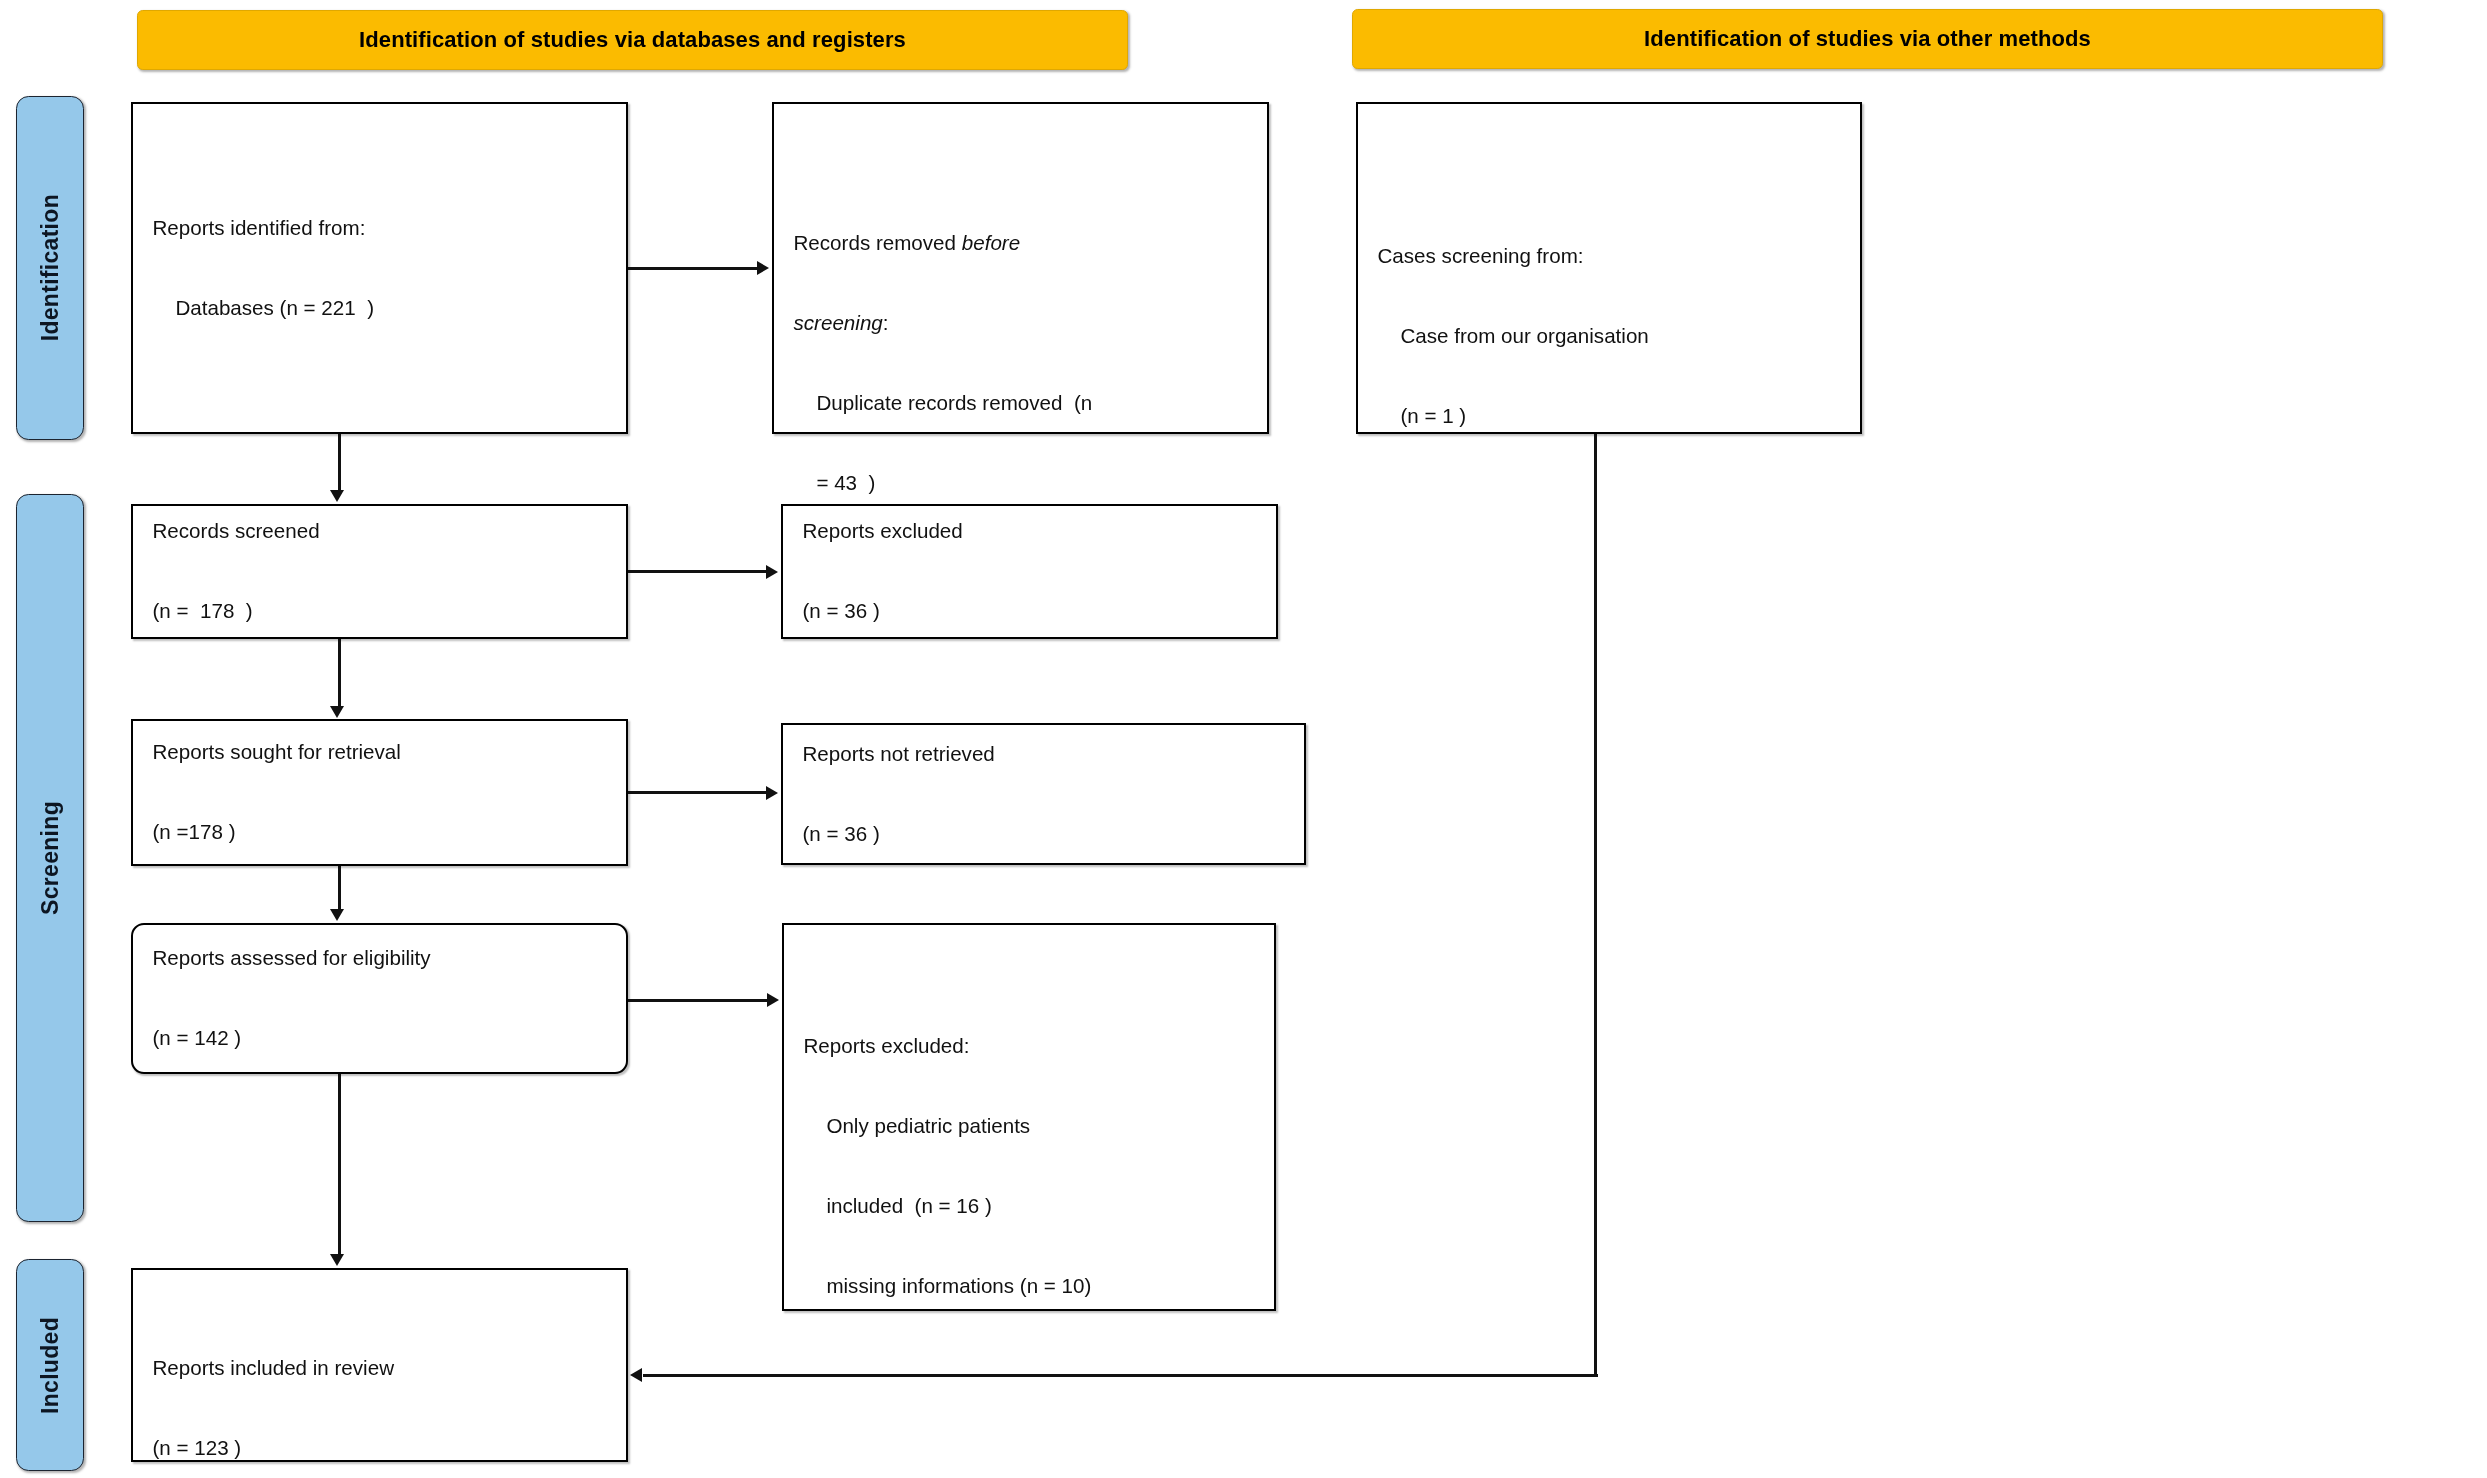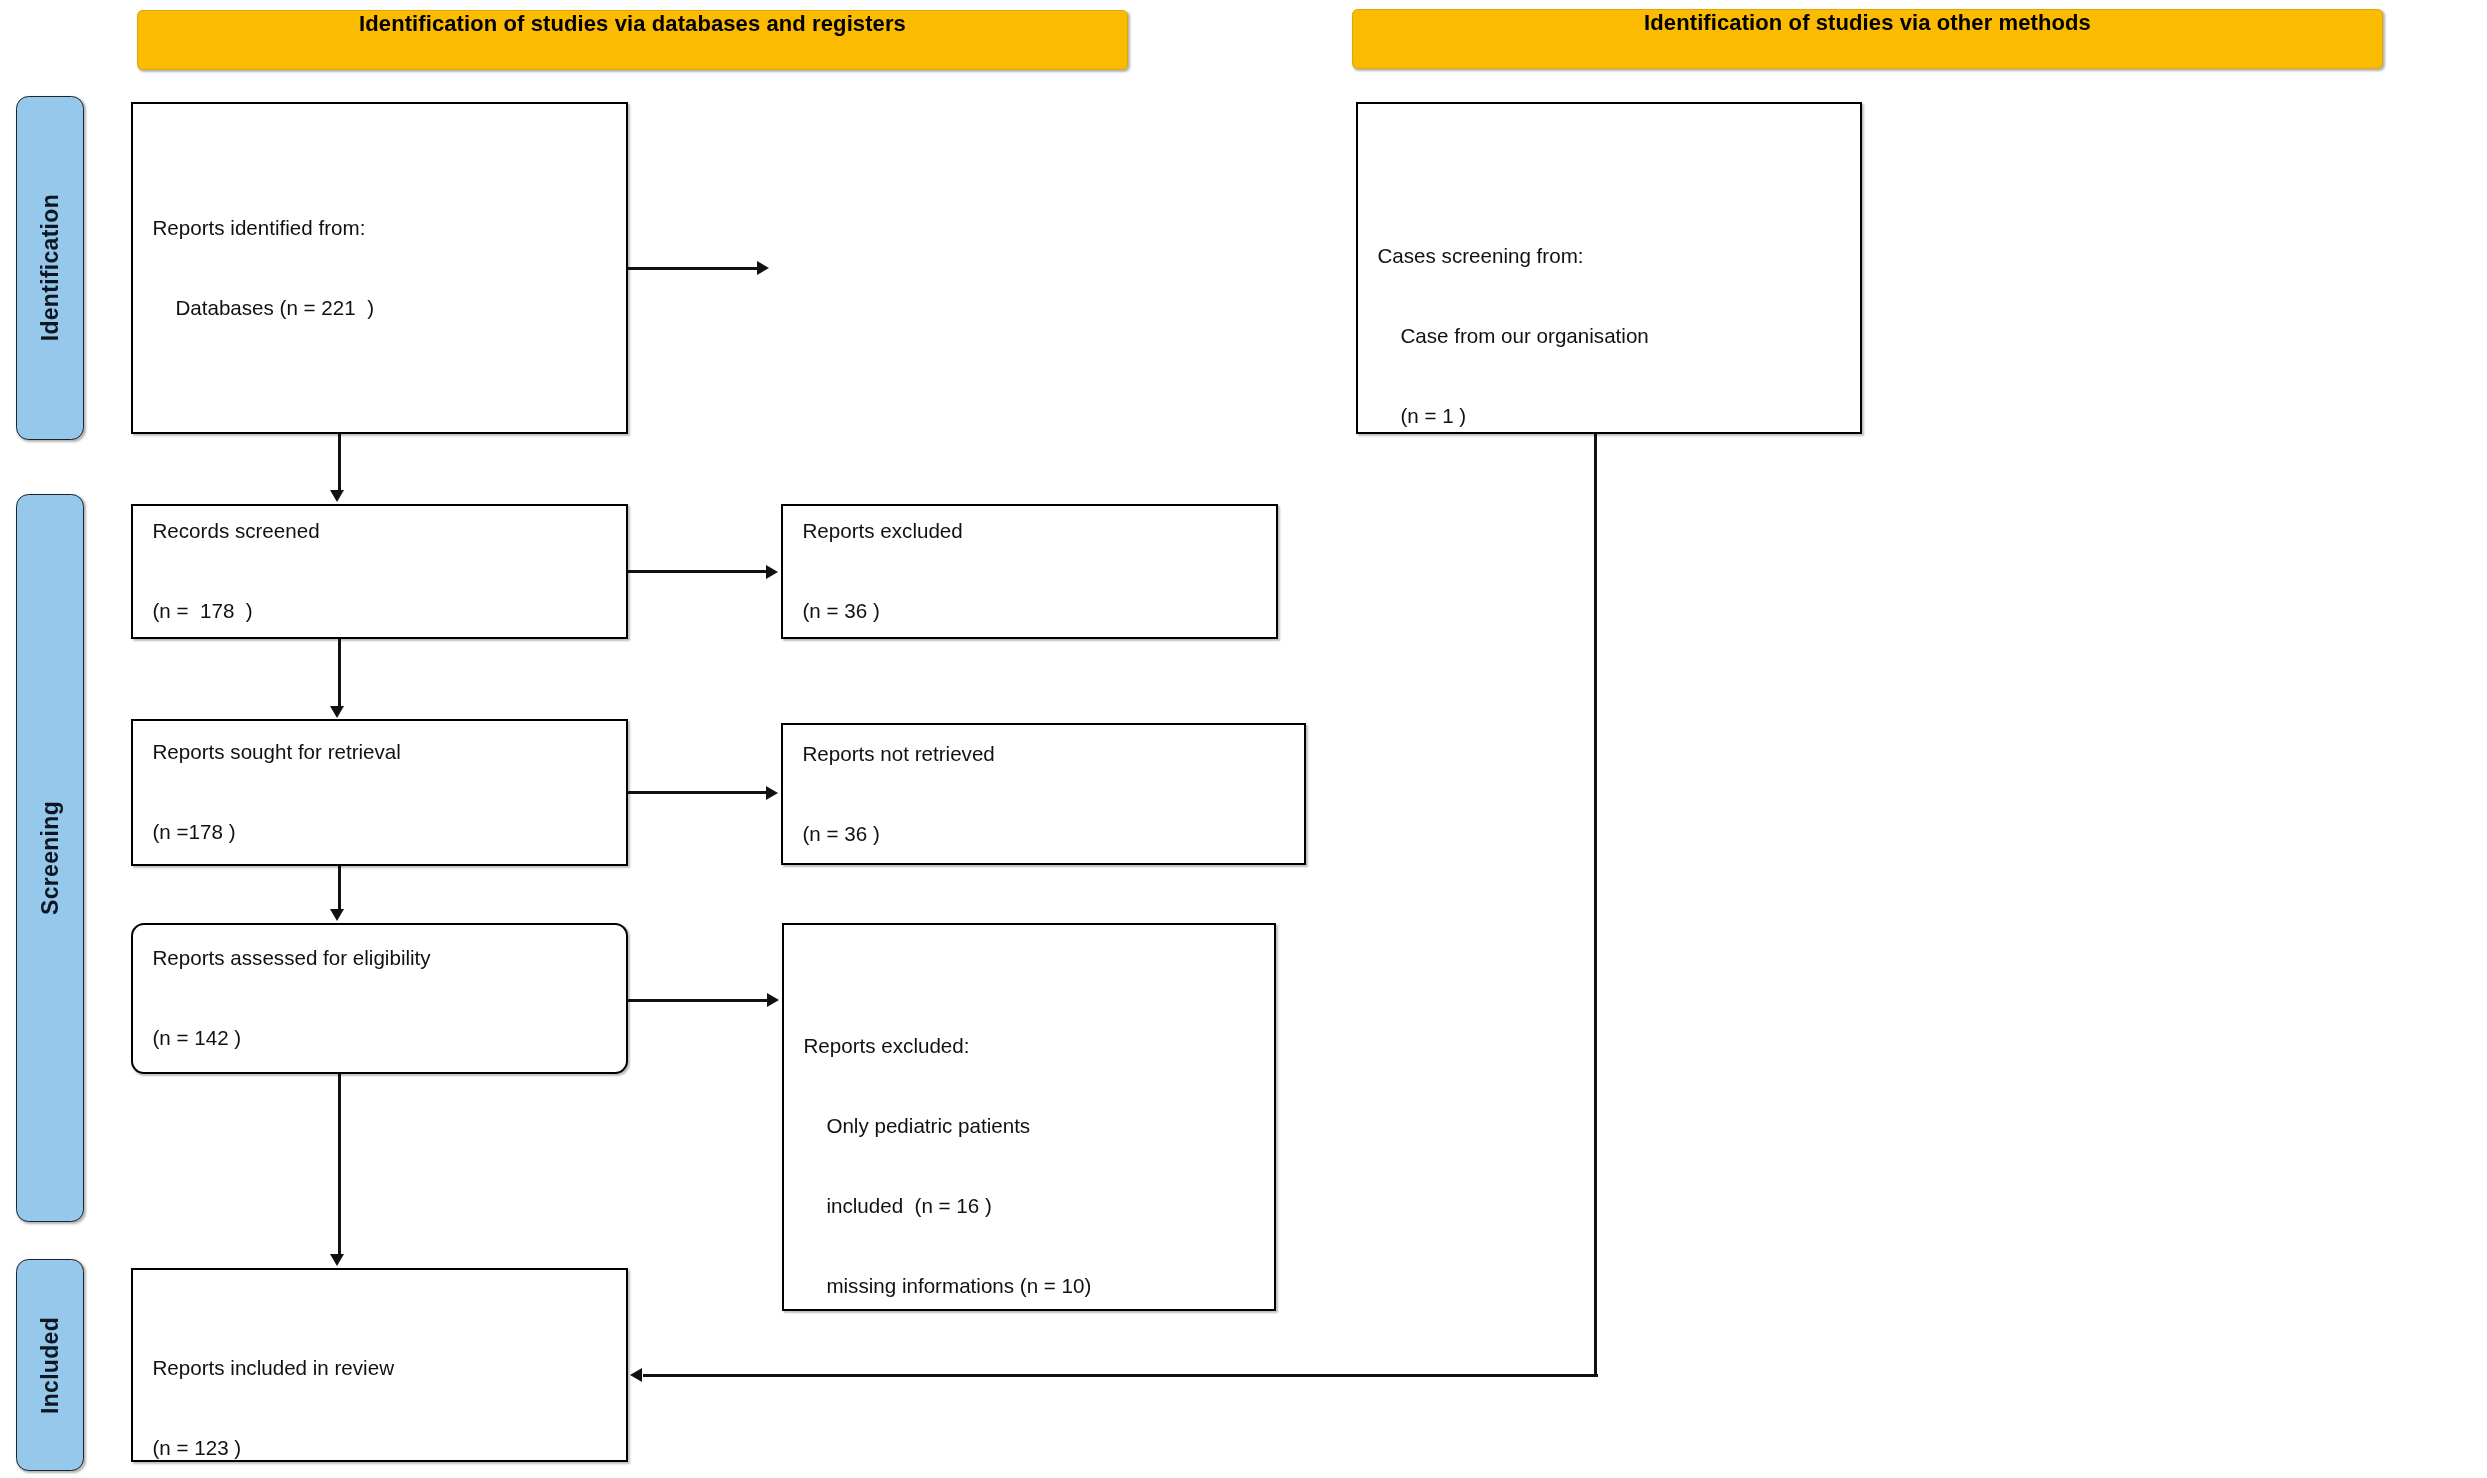--- a/index.html
+++ b/index.html
@@ -20,21 +20,21 @@
   }
 
   
   .banner {
     position: absolute;
     background: #FBBB00;
     border: 1.1px solid #E0A800;
     border-radius: 5.7px;
     box-shadow: 1.1px 1.7px 2.3px rgba(0,0,0,0.30);
     display: flex;
-    align-items: flex-start;
+    align-items: center;
     justify-content: center;
     color: #000000;
     font-weight: bold;
     font-size: 22px;
     letter-spacing: 0.1px;
     text-align: center;
     box-sizing: border-box;
   }
 
   
@@ -141,20 +141,28 @@
     <span class="stage-label">Included</span>
   </div>
 
   <div class="node" style="left:131px; top:102px; width:497px; height:332px;">
     <div class="node-text vcenter">
       <div>Reports identified from:</div>
       <div>    Databases (n = 221  )</div>
     </div>
   </div>
 
+  <div class="node" style="left:772px; top:102px; width:497px; height:332px;">
+    <div class="node-text" style="top:72px;">
+      <div><span>Records removed </span><span class="ital">before</span></div>
+      <div><span class="ital">screening</span><span>:</span></div>
+      <div>    Duplicate records removed  (n</div>
+      <div>    = 43  )</div>
+    </div>
+  </div>
 
   <div class="node" style="left:1356px; top:102px; width:506px; height:332px;">
     <div class="node-text" style="top:85px;">
       <div>Cases screening from:</div>
       <div>    Case from our organisation</div>
       <div>    (n = 1 )</div>
     </div>
   </div>
 
   <div class="node" style="left:131px; top:504px; width:497px; height:135px;">

